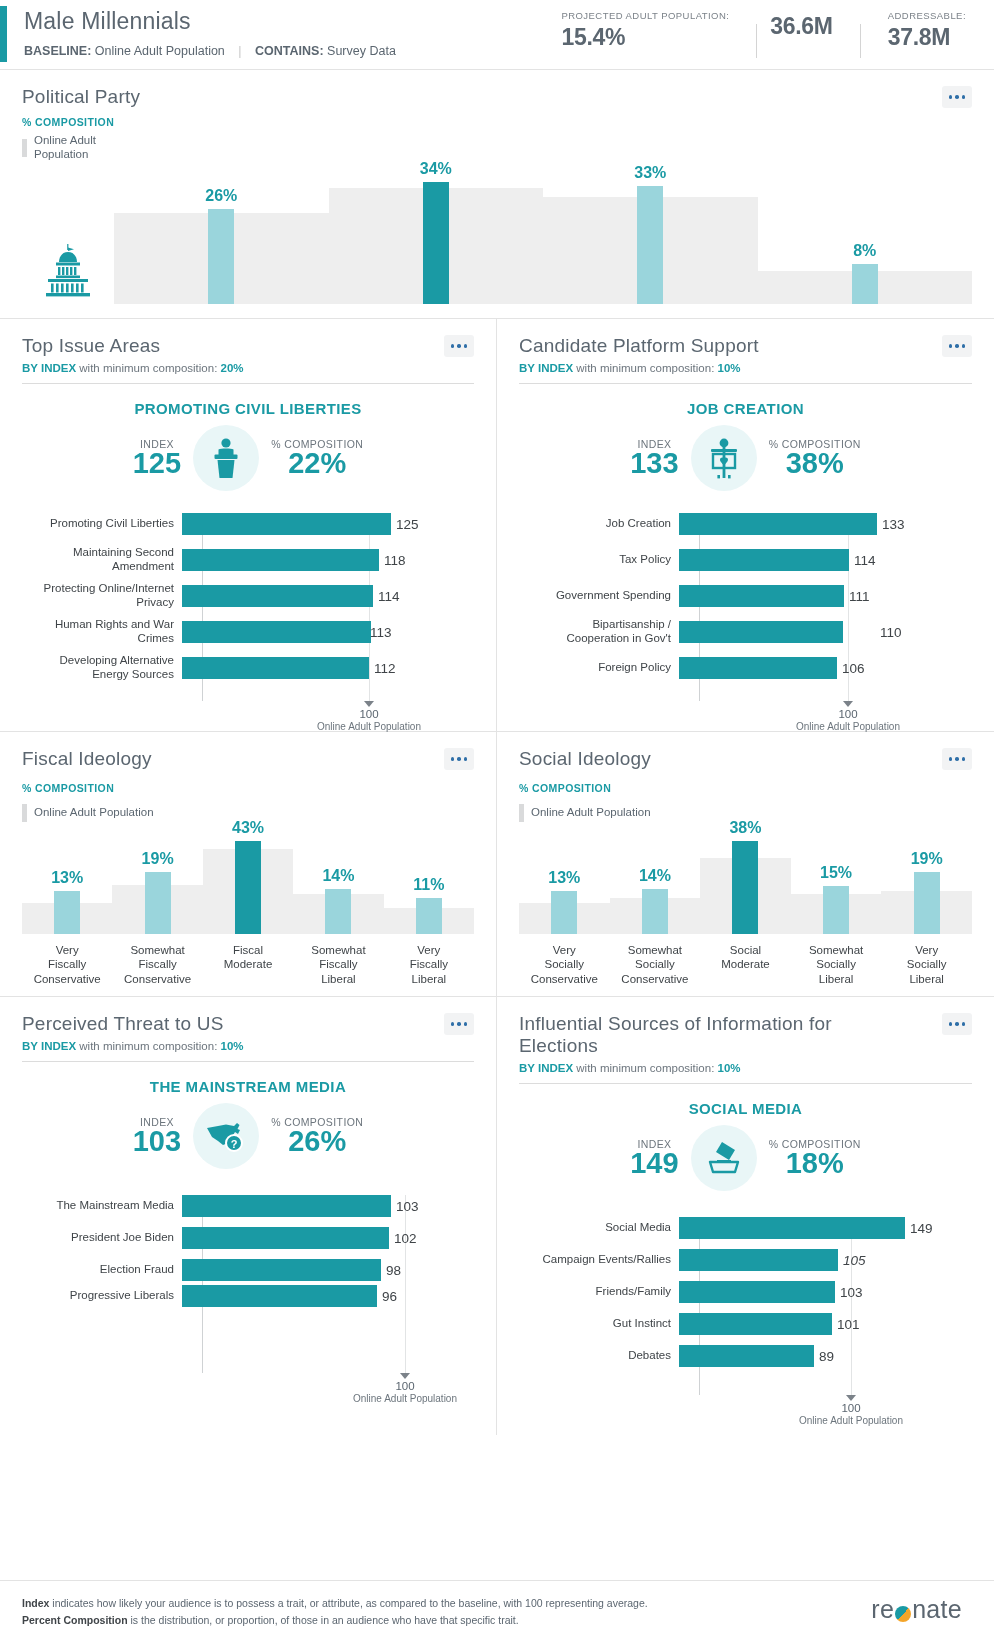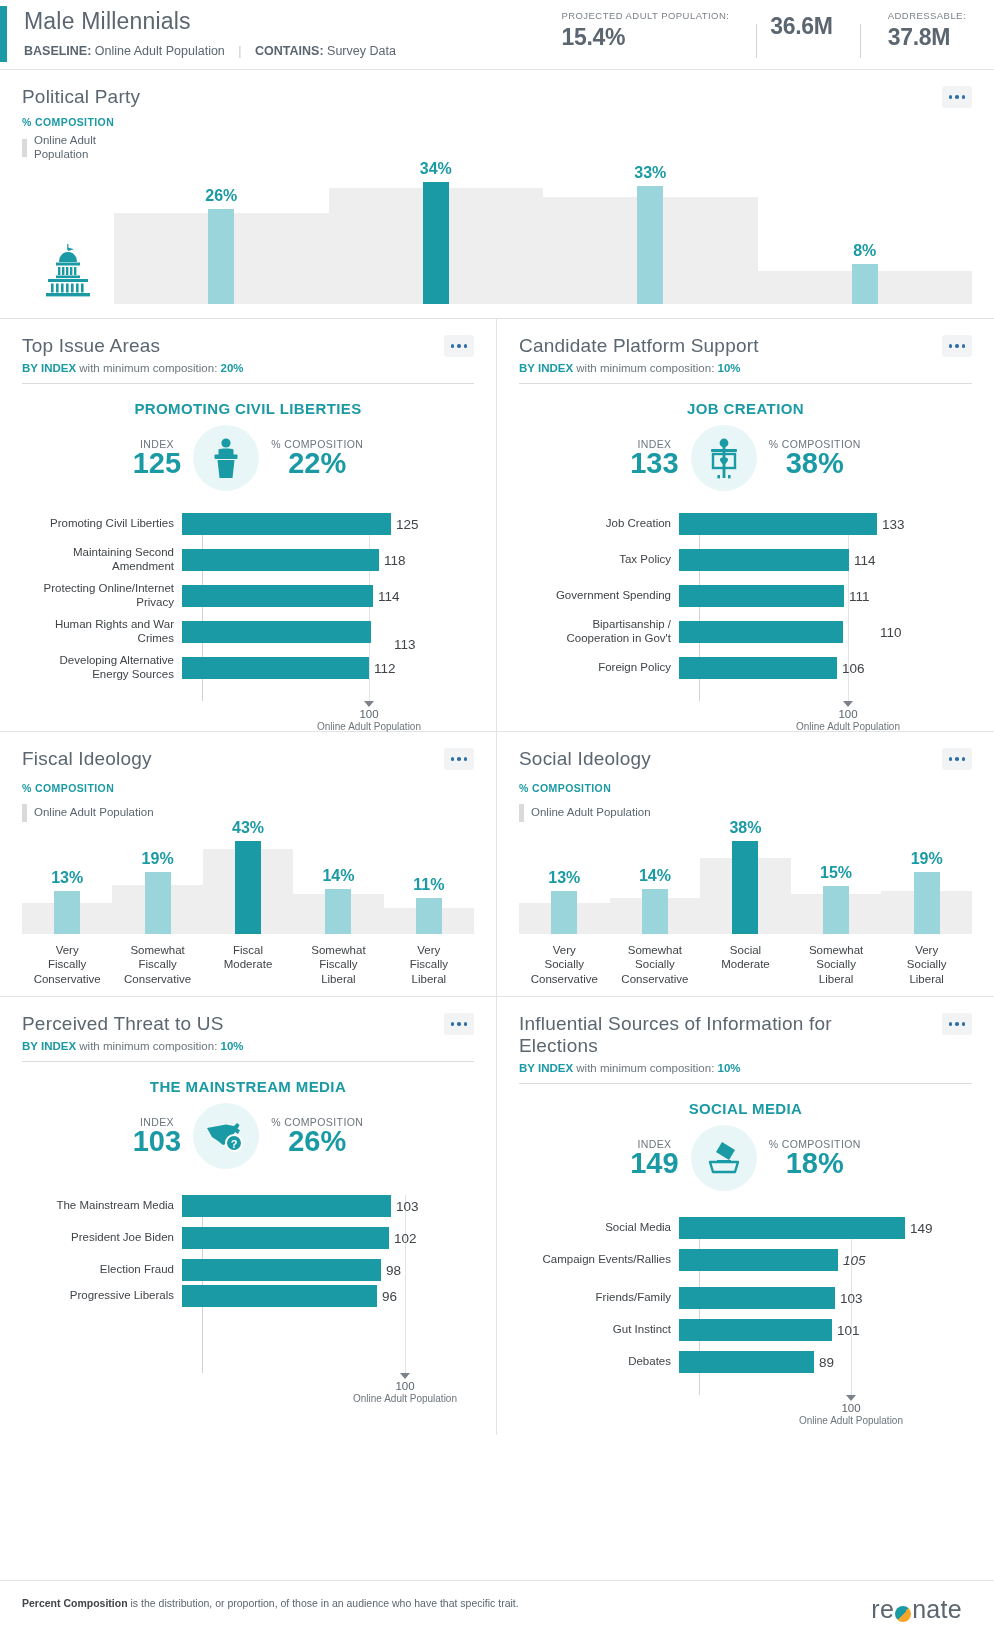--- a/index.html
+++ b/index.html
@@ -275,21 +275,21 @@
             <div class="hlabel">Protecting Online/Internet Privacy</div>
             <div class="htrack">
                 <div class="hbar" style="width:191px;"></div>
               <div class="hval" style="left:196px;">114</div>
               </div>
           </div>
           <div class="hrow">
             <div class="hlabel">Human Rights and War Crimes</div>
             <div class="htrack">
                 <div class="hbar" style="width:189px;"></div>
-              <div class="hval" style="left:212px;margin-top:12px;">113</div>
+              <div class="hval" style="left:188px;">113</div>
               </div>
           </div>
           <div class="hrow">
             <div class="hlabel">Developing Alternative Energy Sources</div>
             <div class="htrack">
                 <div class="hbar" style="width:187px;"></div>
               <div class="hval" style="left:192px;">112</div>
               </div>
           </div>
 
@@ -635,21 +635,21 @@
           <div class="axis-line" style="left:180px;top:0;height:178px;"></div>
           <div class="grid-line" style="left:332px;top:0;height:178px;"></div>
 
           <div class="hrow" style="margin-bottom:10px;">
             <div class="hlabel">Social Media</div>
             <div class="htrack">
                 <div class="hbar" style="width:226px;"></div>
               <div class="hval" style="left:231px;">149</div>
               </div>
           </div>
-          <div class="hrow" style="margin-bottom:16px;">
+          <div class="hrow" style="margin-bottom:10px;">
             <div class="hlabel">Campaign Events/Rallies</div>
             <div class="htrack">
                 <div class="hbar" style="width:159px;"></div>
               <div class="hval" style="left:164px;font-style:italic;">105</div>
               </div>
           </div>
           <div class="hrow" style="margin-bottom:10px;">
             <div class="hlabel">Friends/Family</div>
             <div class="htrack">
                 <div class="hbar" style="width:156px;"></div>
@@ -677,20 +677,23 @@
             <div class="axis-base">Online Adult Population</div>
           </div>
         </div>
       </div>
     </div>
   </div>
 
   <div class="footer">
     <div class="foot-txt">
       <p>
+        <b>Index</b><span> indicates how likely your audience is to possess a trait, or attribute, as compared to the baseline, with 100 representing average.</span>
+      </p>
+      <p>
         <b>Percent Composition</b><span> is the distribution, or proportion, of those in an audience who have that specific trait.</span>
       </p>
     </div>
     <div class="logo">
       <span>re</span>
         <span class="o"></span>
         <span>nate</span>
     </div>
   </div>
 

